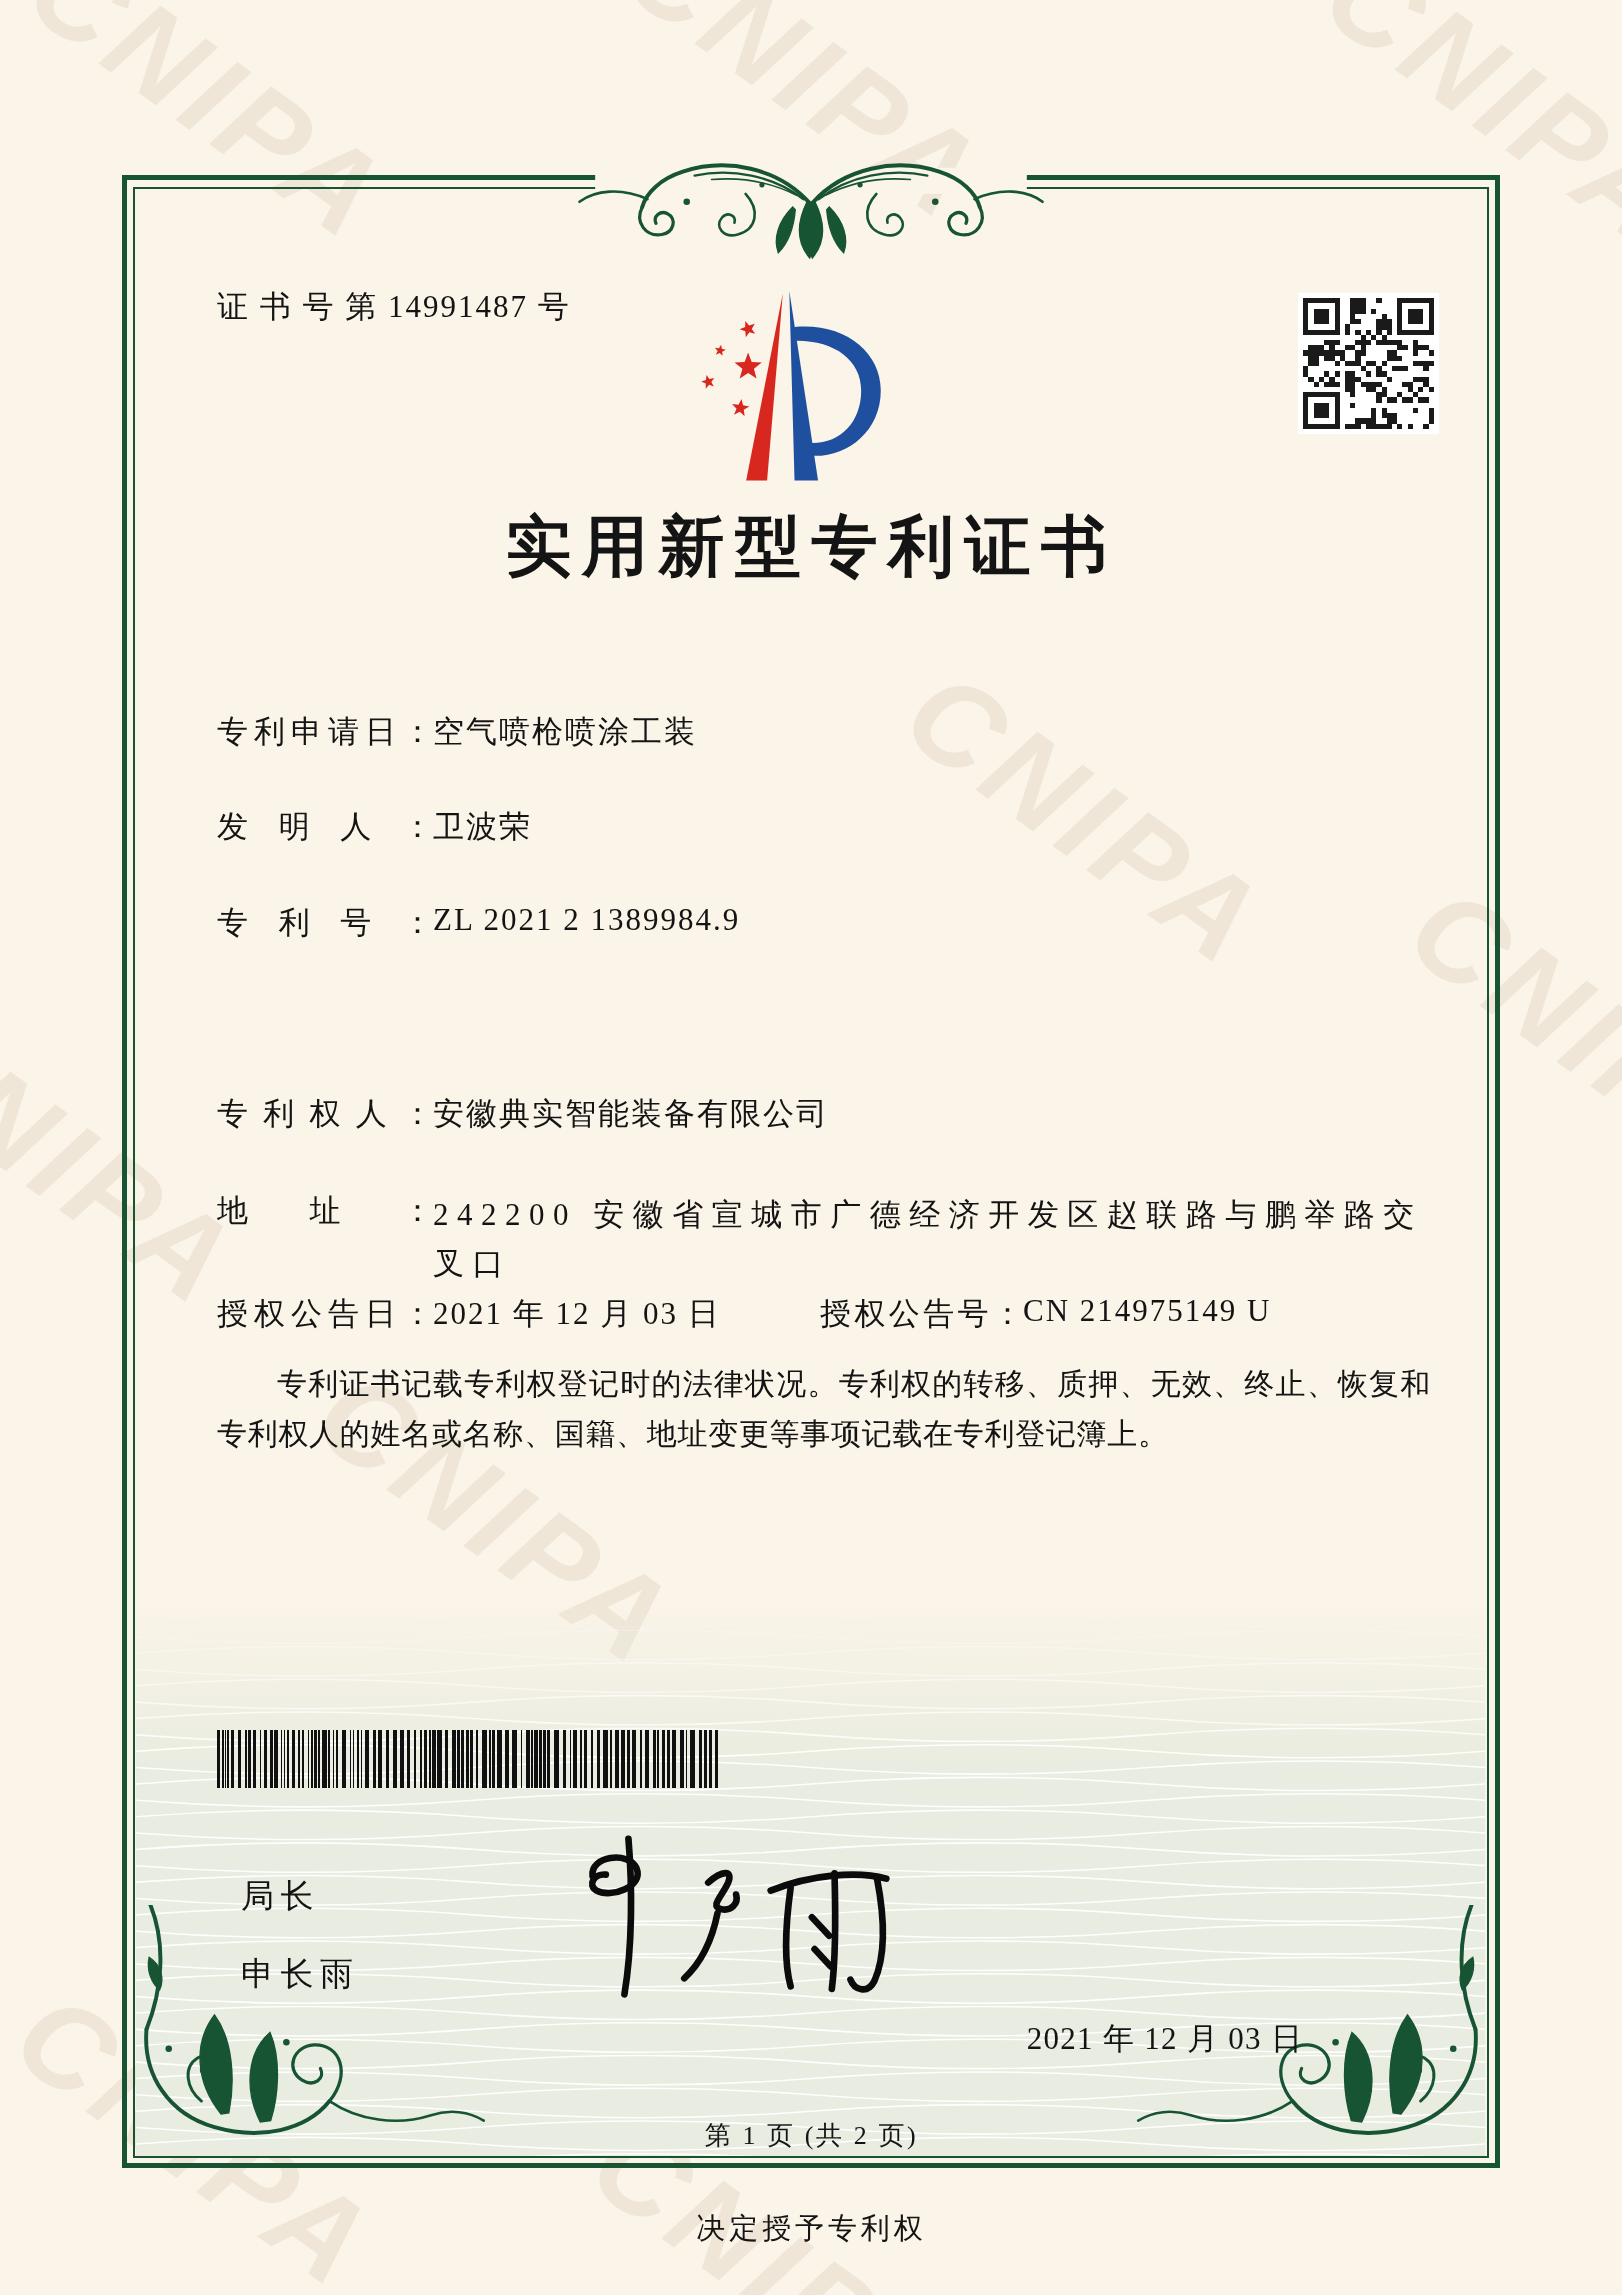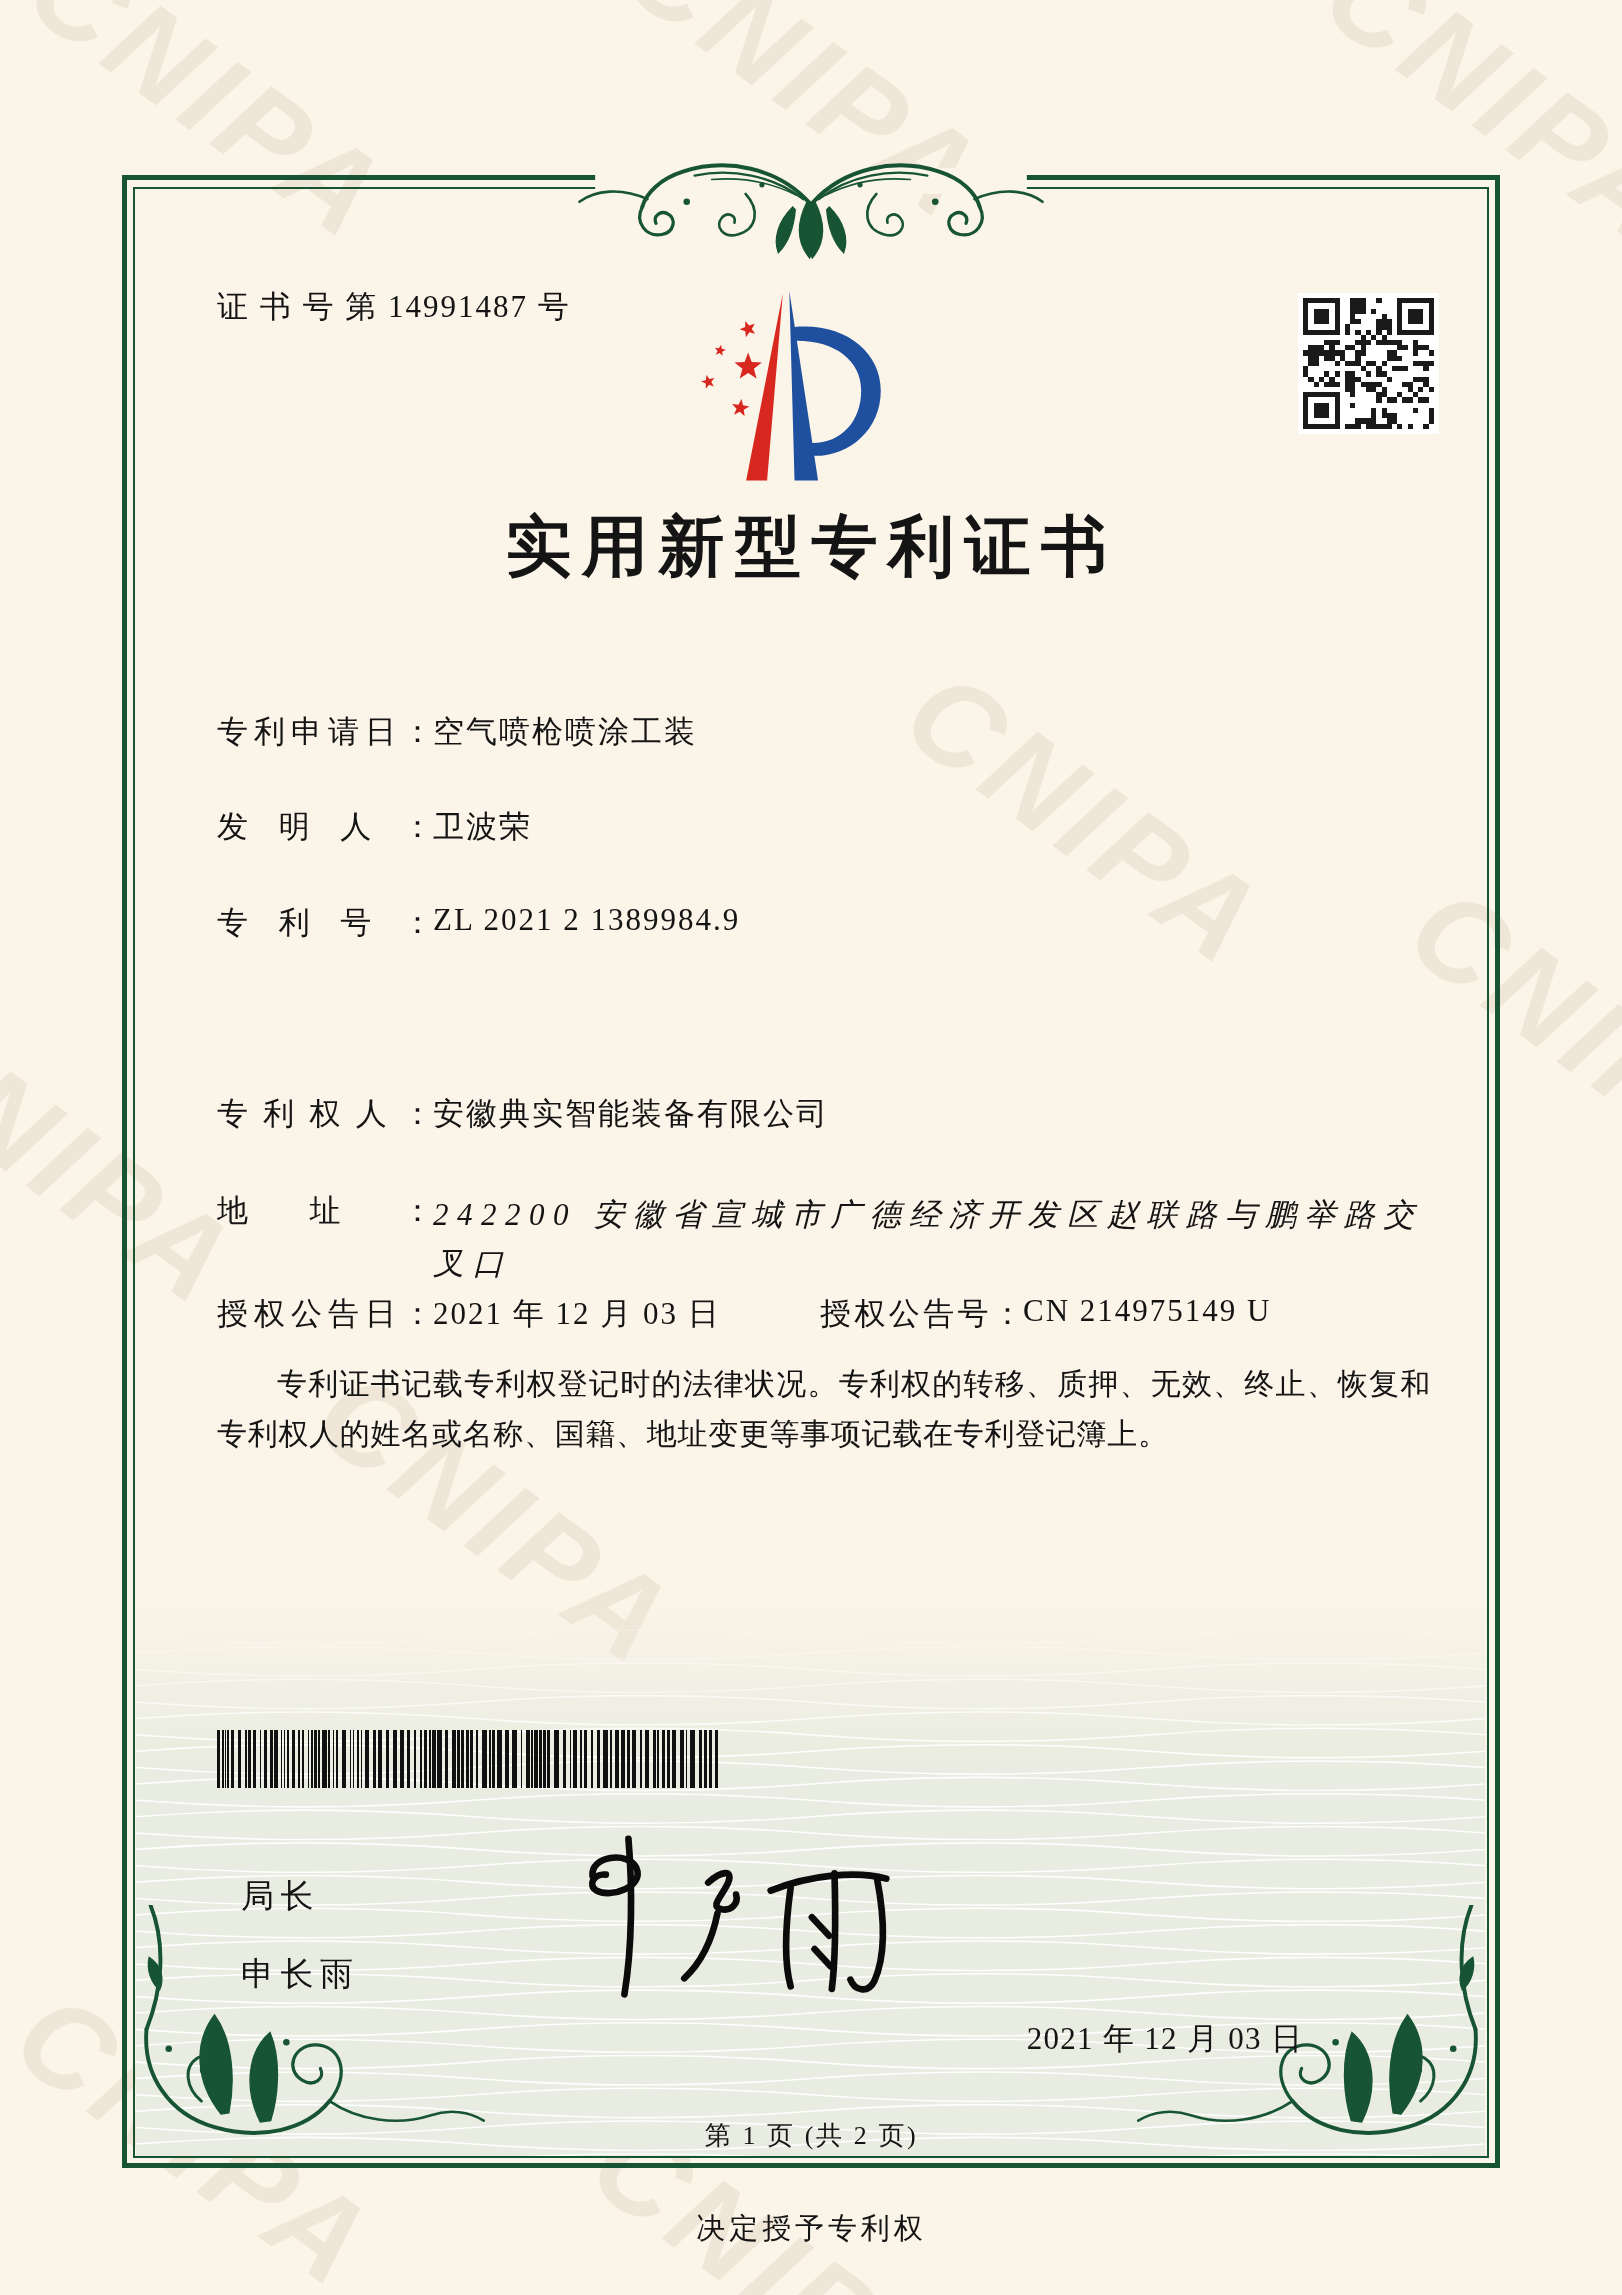--- a/index.html
+++ b/index.html
@@ -48,21 +48,21 @@
   .logo svg{display:block;width:100%;height:100%;}
   .title{position:absolute;left:0;top:486px;width:100%;text-align:center;
     font-size:66px;font-weight:bold;letter-spacing:10.5px;}
   .frow{position:absolute;left:217px;width:1214px;font-size:31px;white-space:nowrap;}
   .flabel{display:inline-block;width:216px;white-space:normal;
     text-align:justify;text-align-last:justify;vertical-align:top;}
   .flabel2{display:inline-block;width:203px;white-space:normal;
     text-align:justify;text-align-last:justify;vertical-align:top;margin-left:40px;}
   .fvalue{letter-spacing:2px;}
   .addr .fvalue{display:inline-block;width:1001px;white-space:normal;
-    letter-spacing:8.5px;line-height:49px;vertical-align:top;font-style:italic;}
+    letter-spacing:8.5px;line-height:49px;vertical-align:top;}
   .grant-left{position:absolute;left:0;top:0;}
   .grant-right{position:absolute;left:563px;top:0;}
   .body-text{position:absolute;left:217px;top:1343px;width:1214px;
     font-size:30px;line-height:50px;text-align:justify;letter-spacing:0.7px;}
   .body-text p{margin:0;text-indent:2em;}
   .body-text p + p{margin-top:9.2px;}
   .barcode{position:absolute;left:217px;top:1714px;width:523px;height:58px;
     font-size:0;white-space:nowrap;}
   .barcode i{display:inline-block;height:100%;background:#101010;}
   .sig-title{position:absolute;left:241px;top:1858px;font-size:33px;letter-spacing:6.5px;}

